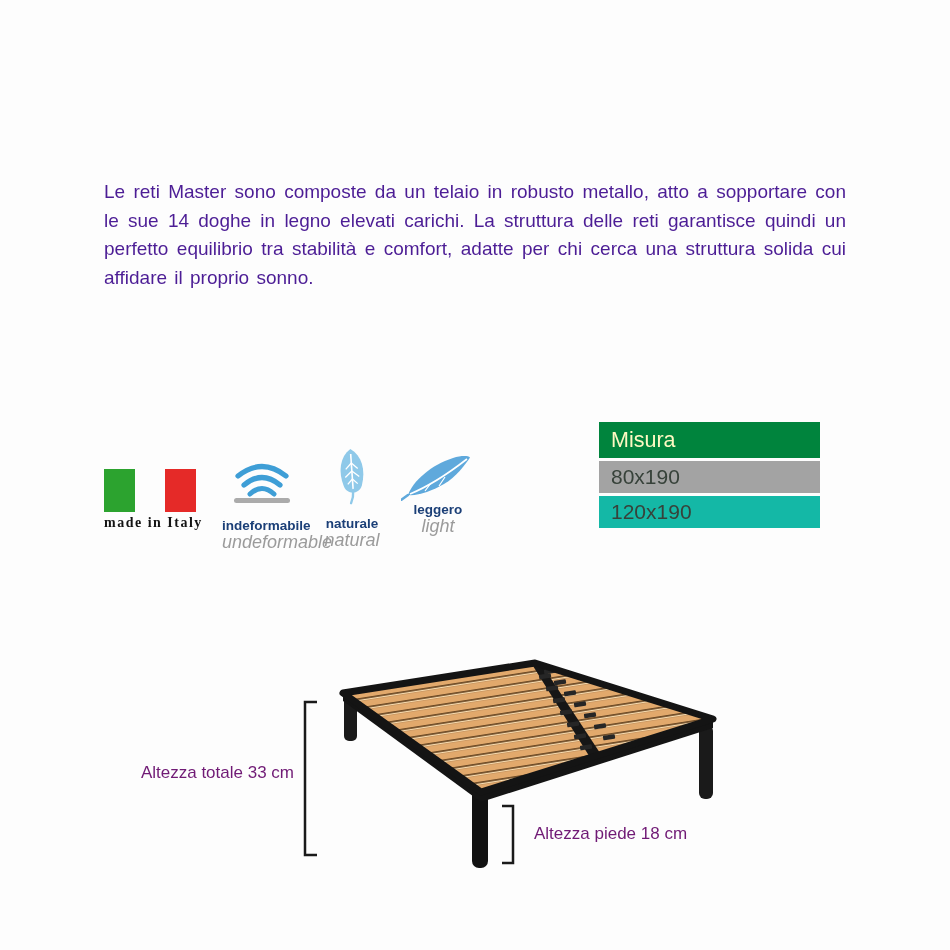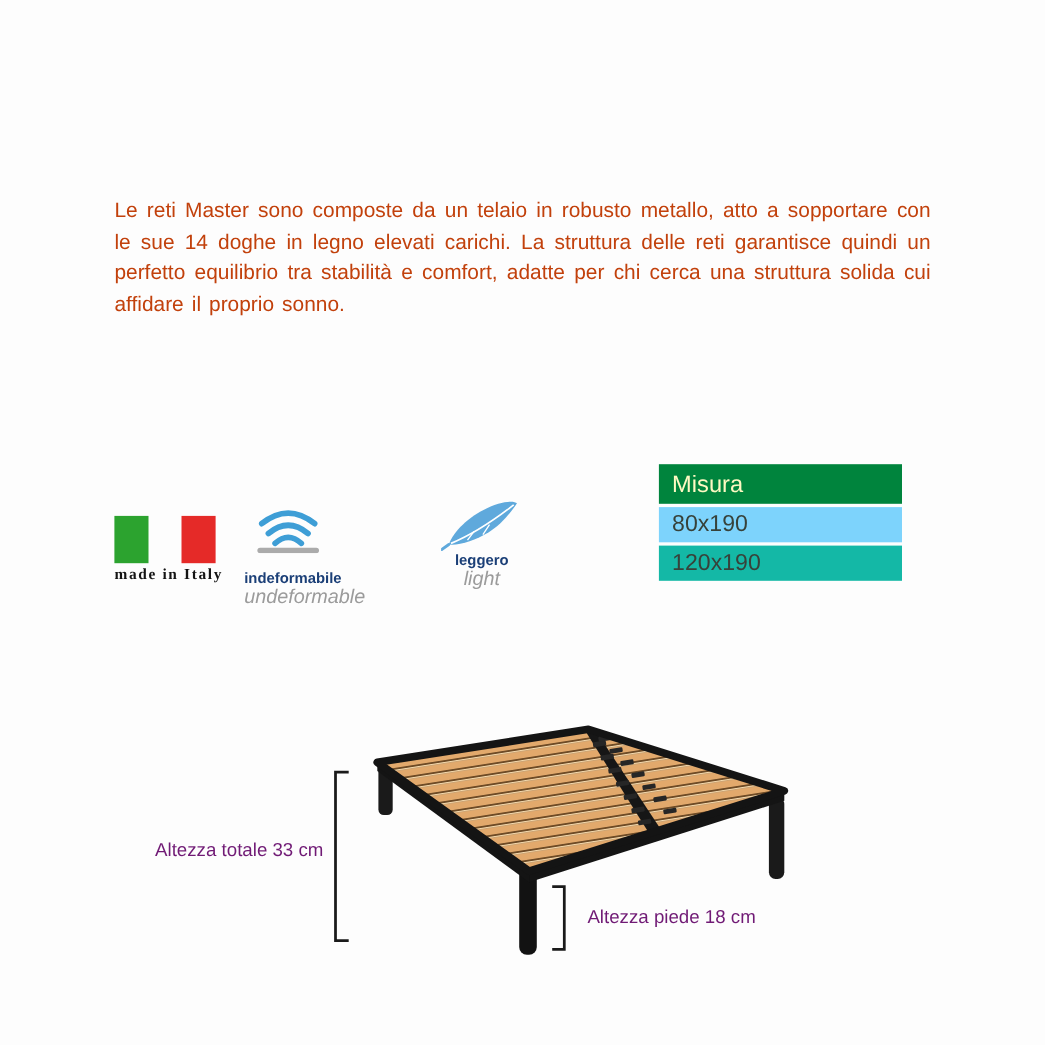--- a/index.html
+++ b/index.html
@@ -1,21 +1,21 @@
 <!DOCTYPE html>
 <html><head>
 <meta charset="utf-8">
 <style>
   html,body{margin:0;padding:0;background:#ffffff;}
   #page{position:relative;width:950px;height:950px;background:#fdfdfd;overflow:hidden;
         font-family:"Liberation Sans", sans-serif;}
 
   
   .description{position:absolute;left:104px;top:178px;width:742px;
-               font-size:19px;line-height:28.5px;color:#c2410c;
+               font-size:19px;line-height:28.5px;color:#4c1d95;
                text-align:justify;word-spacing:2px;}
   .description p{margin:0;}
   .description p:last-child{margin-top:0;}
 
   
   .feature{position:absolute;text-align:center;}
   .feat-label{display:block;font-size:13.5px;font-weight:bold;color:#1b3f77;line-height:17px;}
   .feat-sublabel{display:block;font-size:18px;font-style:italic;color:#9b9b9b;line-height:16px;}
 
   .flag-wrap{position:absolute;left:104px;top:469px;width:92px;height:60px;}
@@ -24,21 +24,21 @@
   .flag-red{width:31px;height:43px;background:#e52a28;}
   .made-italy{margin-top:3px;font-family:"Liberation Serif", serif;font-weight:bold;
               font-size:14px;letter-spacing:1.5px;color:#141414;white-space:nowrap;}
 
   
   .sizes-table{position:absolute;left:599px;top:422px;width:221px;}
   .sizes-header{height:36px;background:#00843d;color:#fef9c3;font-size:21.5px;
                 line-height:36px;padding-left:12px;box-sizing:border-box;margin-bottom:3px;}
   .size-row{height:32px;font-size:21px;color:#37423a;line-height:32px;
             padding-left:12px;box-sizing:border-box;margin-bottom:3px;}
-  .size-row.light{background:#7dd3fc;}
+  .size-row.light{background:#a3a3a3;}
   .size-row.medium{background:#14b8a6;}
 
   
   .bed-layer{position:absolute;left:0;top:0;width:950px;height:950px;}
   .dim-label{position:absolute;font-size:17px;color:#701a75;white-space:nowrap;}
   .dim-total{left:132px;top:763px;width:162px;text-align:right;}
   .dim-foot{left:534px;top:824px;}
 </style>
 </head>
 <body>
@@ -61,20 +61,32 @@
     <svg width="60" height="48" viewBox="0 0 60 48" style="margin:0 auto;display:block;">
       <path d="M 6 21 Q 30 2 54 21" fill="none" stroke="#3e9ed6" stroke-width="5.2" stroke-linecap="round"></path>
       <path d="M 12 30 Q 30 15 48 30" fill="none" stroke="#3e9ed6" stroke-width="5.2" stroke-linecap="round"></path>
       <path d="M 18 39 Q 30 28 42 39" fill="none" stroke="#3e9ed6" stroke-width="5" stroke-linecap="round"></path>
       <rect x="2" y="43" width="56" height="5" rx="2.5" fill="#ababab"></rect>
     </svg>
     <span class="feat-label" style="margin-top:14px;">indeformabile</span>
     <span class="feat-sublabel">undeformable</span>
   </div>
 
+  <div class="feature" style="left:312px;top:448px;width:80px;">
+    <svg width="44" height="58" viewBox="0 0 44 58" style="margin:0 auto;display:block;">
+      <g transform="translate(22,25) rotate(-4)">
+        <path d="M 0 -24 C 11 -17 14 -2 9 13 C 6 22 -6 22 -9 13 C -14 -2 -11 -17 0 -24 Z" fill="#8fc9e9"></path>
+        <path d="M 0 -19 L 0 17" stroke="#ffffff" stroke-width="1.6" fill="none"></path>
+        <path d="M 0 -10 L -6 -4 M 0 -10 L 6 -4 M 0 -2 L -7 4 M 0 -2 L 7 4 M 0 6 L -5 11 M 0 6 L 5 11" stroke="#ffffff" stroke-width="1.3" fill="none"></path>
+        <path d="M 0 17 C 0 22 -1 26 -3 30" stroke="#8fc9e9" stroke-width="2.4" fill="none" stroke-linecap="round"></path>
+      </g>
+    </svg>
+    <span class="feat-label" style="margin-top:9px;">naturale</span>
+    <span class="feat-sublabel">natural</span>
+  </div>
 
   <div class="feature" style="left:398px;top:455px;width:80px;">
     <svg width="74" height="46" viewBox="0 0 74 46" style="margin:0 auto;display:block;">
       <path d="M 7 40 C 12 26 30 10 52 3 C 60 0.5 67 0.5 69 2.5 C 64 10 55 22 43 29 C 31 36 17 41 7 40 Z" fill="#5fa9dc"></path>
       <path d="M 9 39 C 26 32 48 18 66 4" stroke="#ffffff" stroke-width="1.6" fill="none"></path>
       <path d="M 24 36 L 30 28 M 38 31 L 44 22" stroke="#ffffff" stroke-width="1.2" fill="none"></path>
       <path d="M 7 40 L 0 45" stroke="#5fa9dc" stroke-width="2.6" stroke-linecap="round" fill="none"></path>
     </svg>
     <span class="feat-label" style="margin-top:0;">leggero</span>
     <span class="feat-sublabel">light</span>

